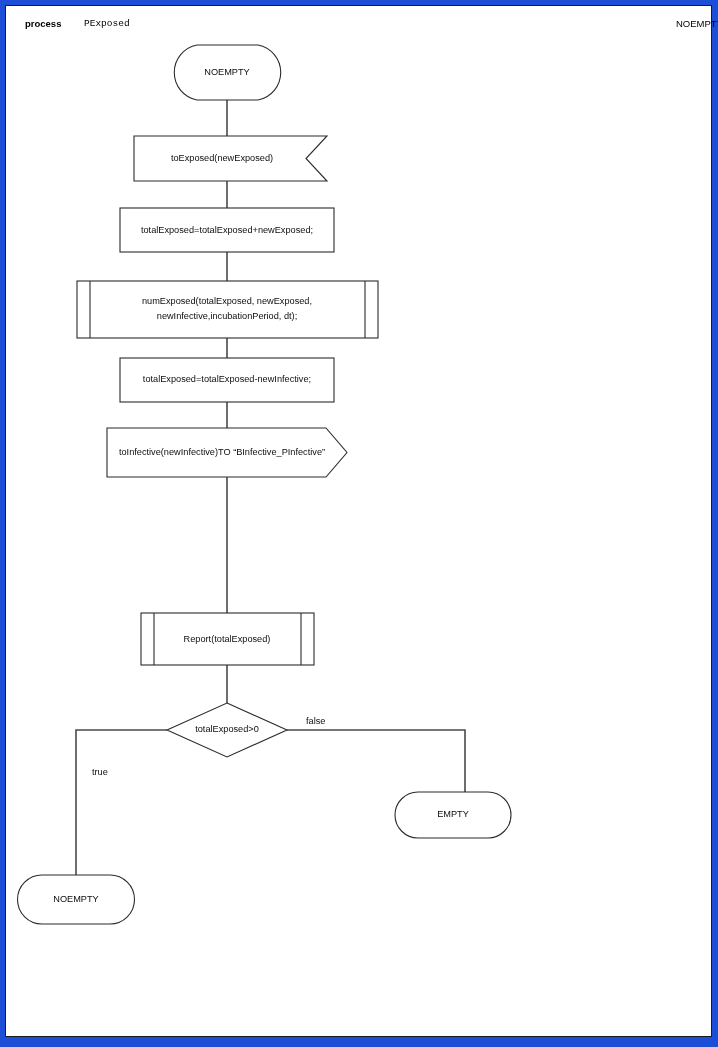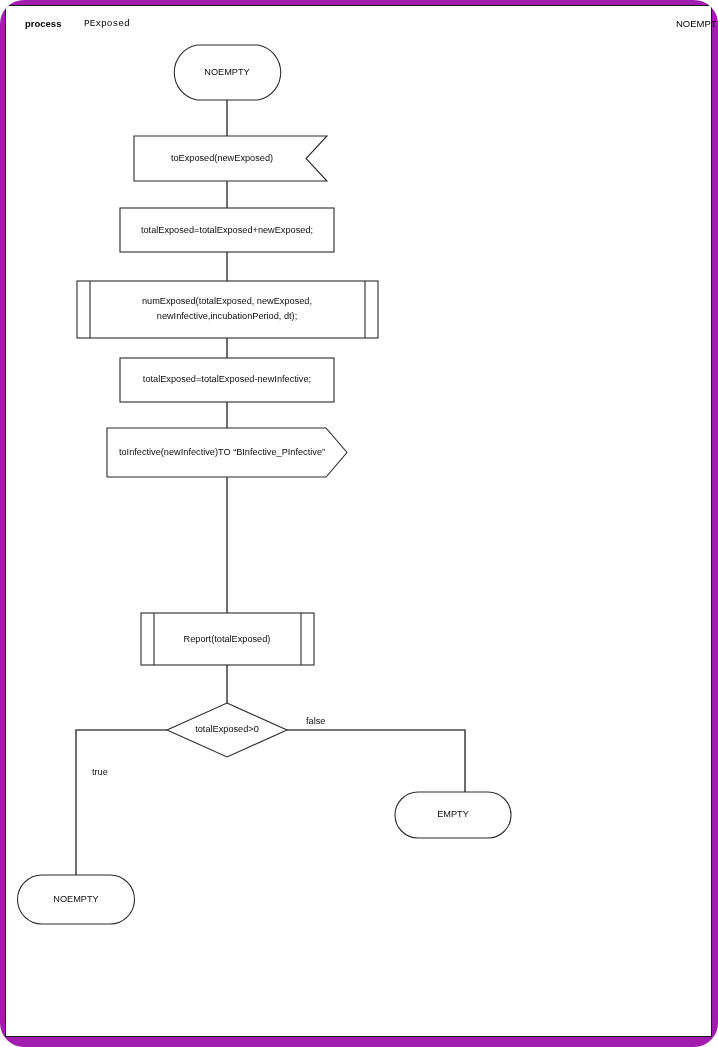--- a/index.html
+++ b/index.html
@@ -7,23 +7,22 @@
     padding: 0;
     background: #ffffff;
   }
   body {
     font-family: "Liberation Sans", sans-serif;
   }
   #page {
     position: relative;
     width: 718px;
     height: 1047px;
-    background: #a21caf;
+    background: #1d4ed8;
     overflow: hidden;
-    border-radius: 24px;
   }
   #sheet {
     position: absolute;
     left: 5px;
     top: 5px;
     width: 707px;
     height: 1032px;
     border: 1px solid #1a1a1a;
     box-sizing: border-box;
     background: #ffffff;

